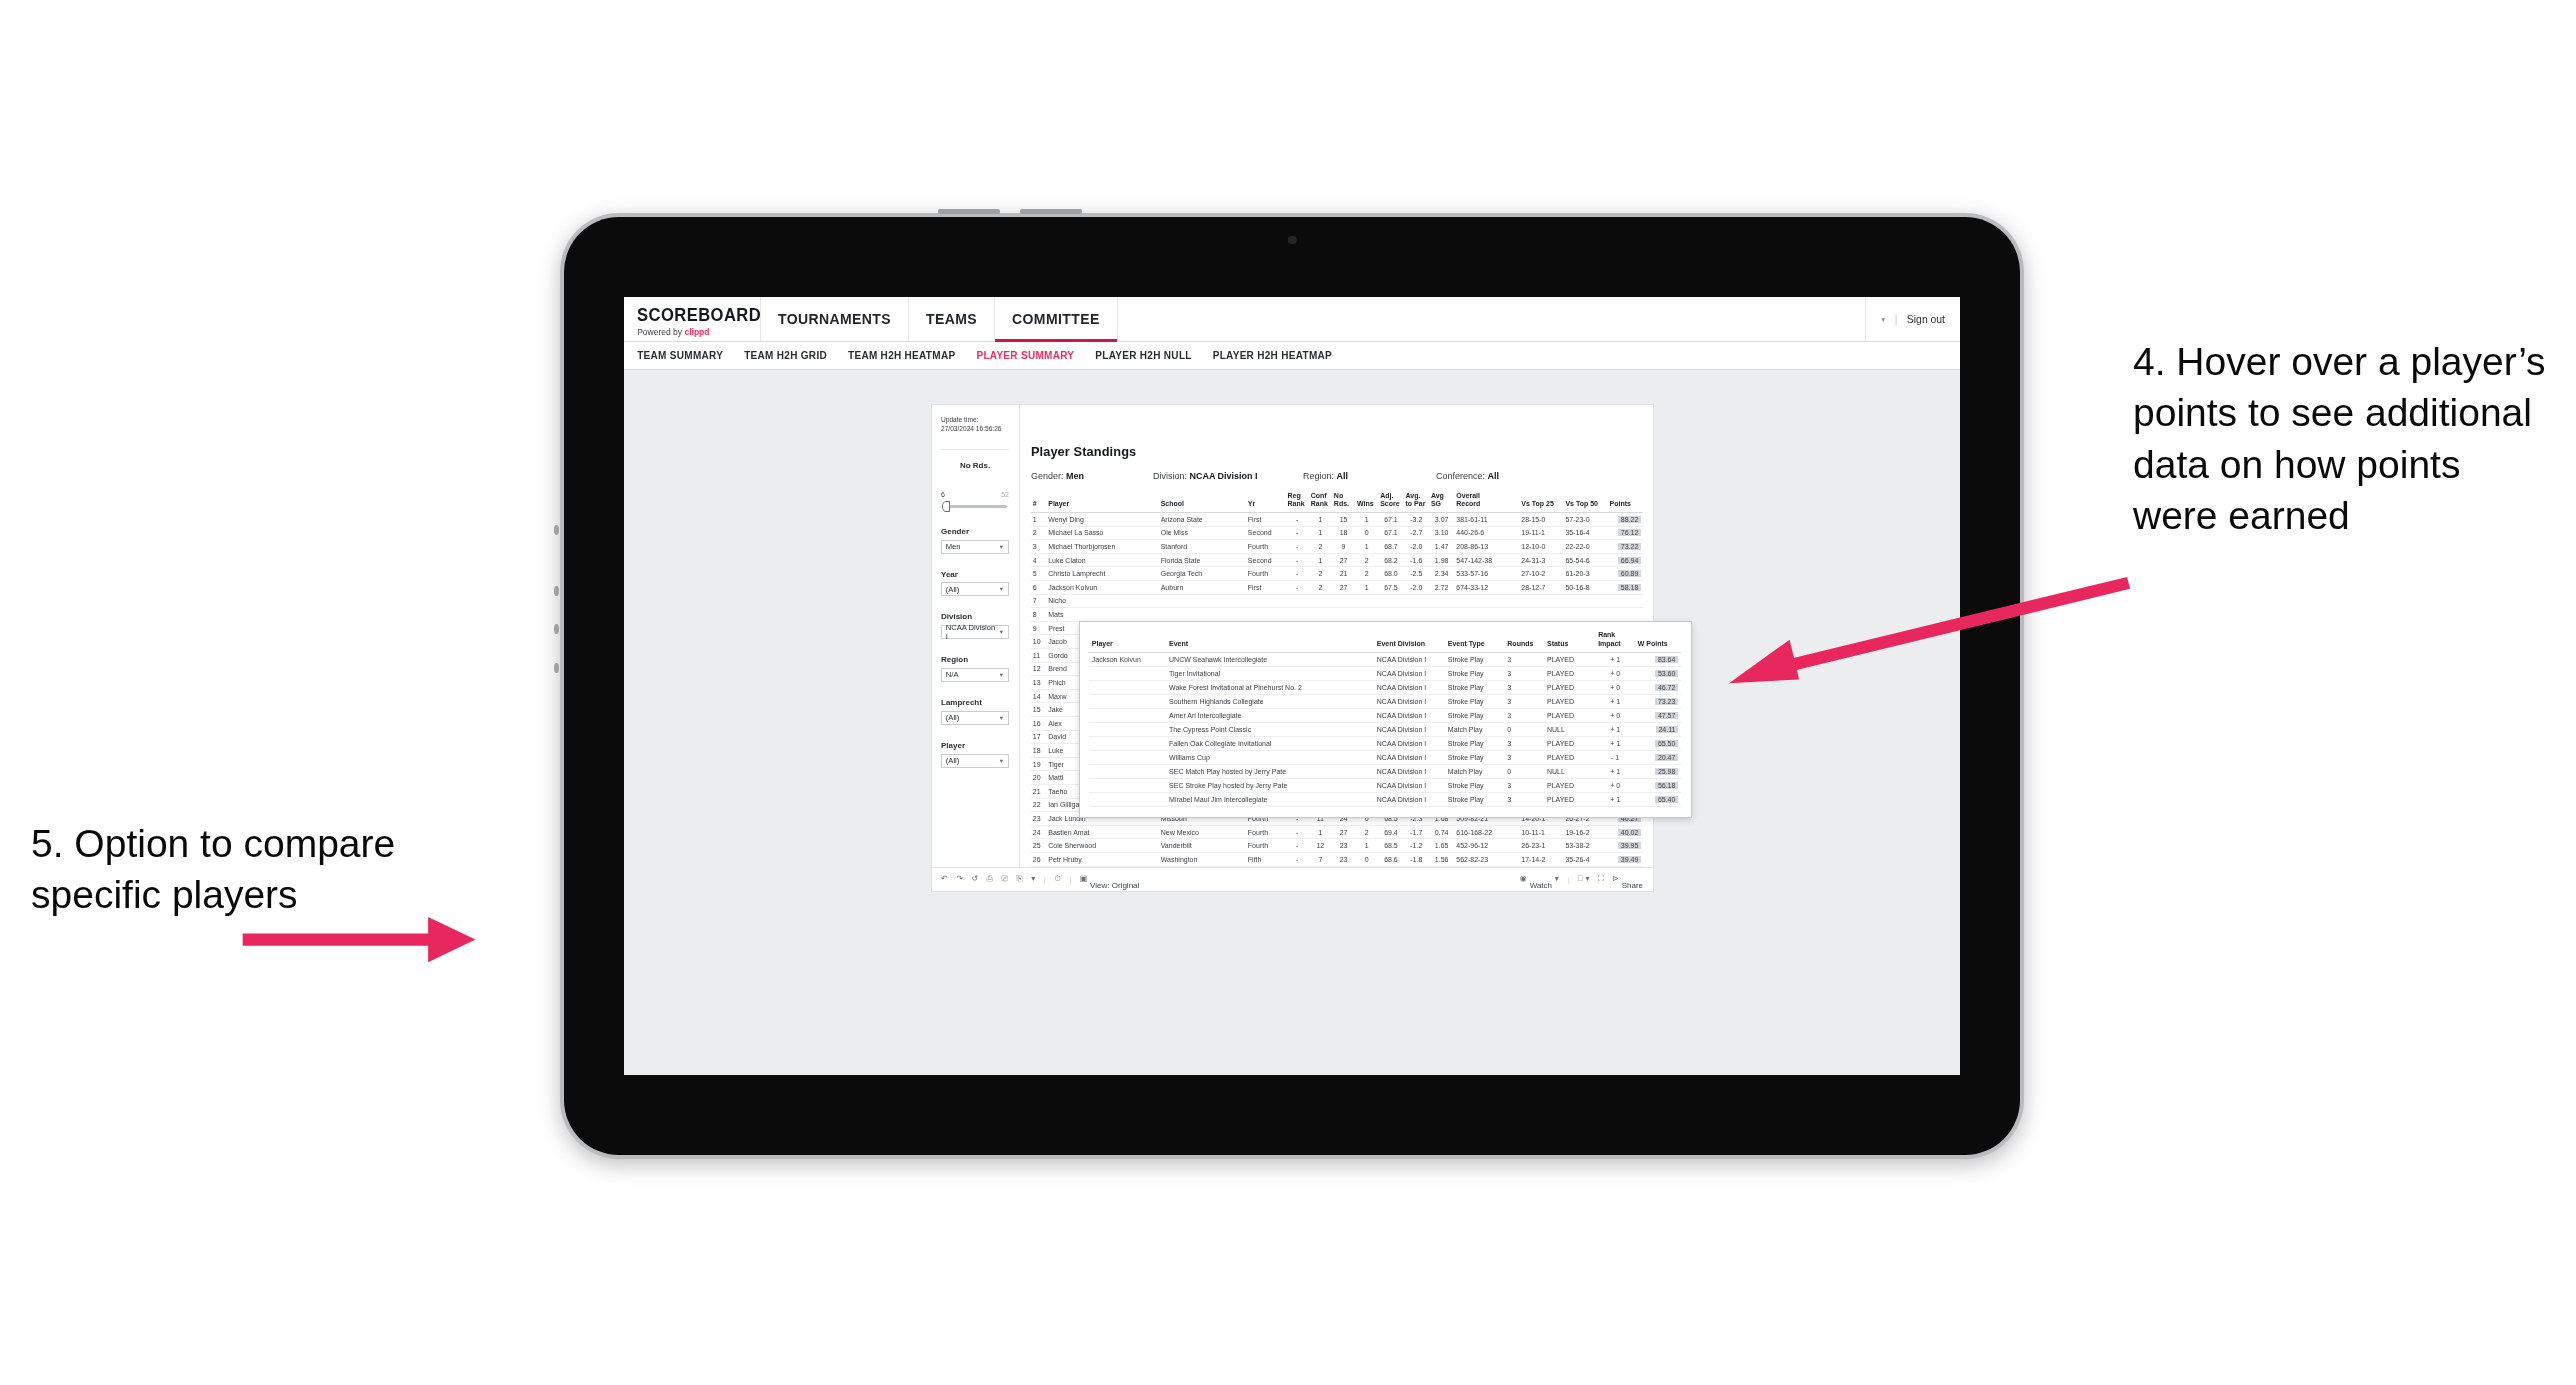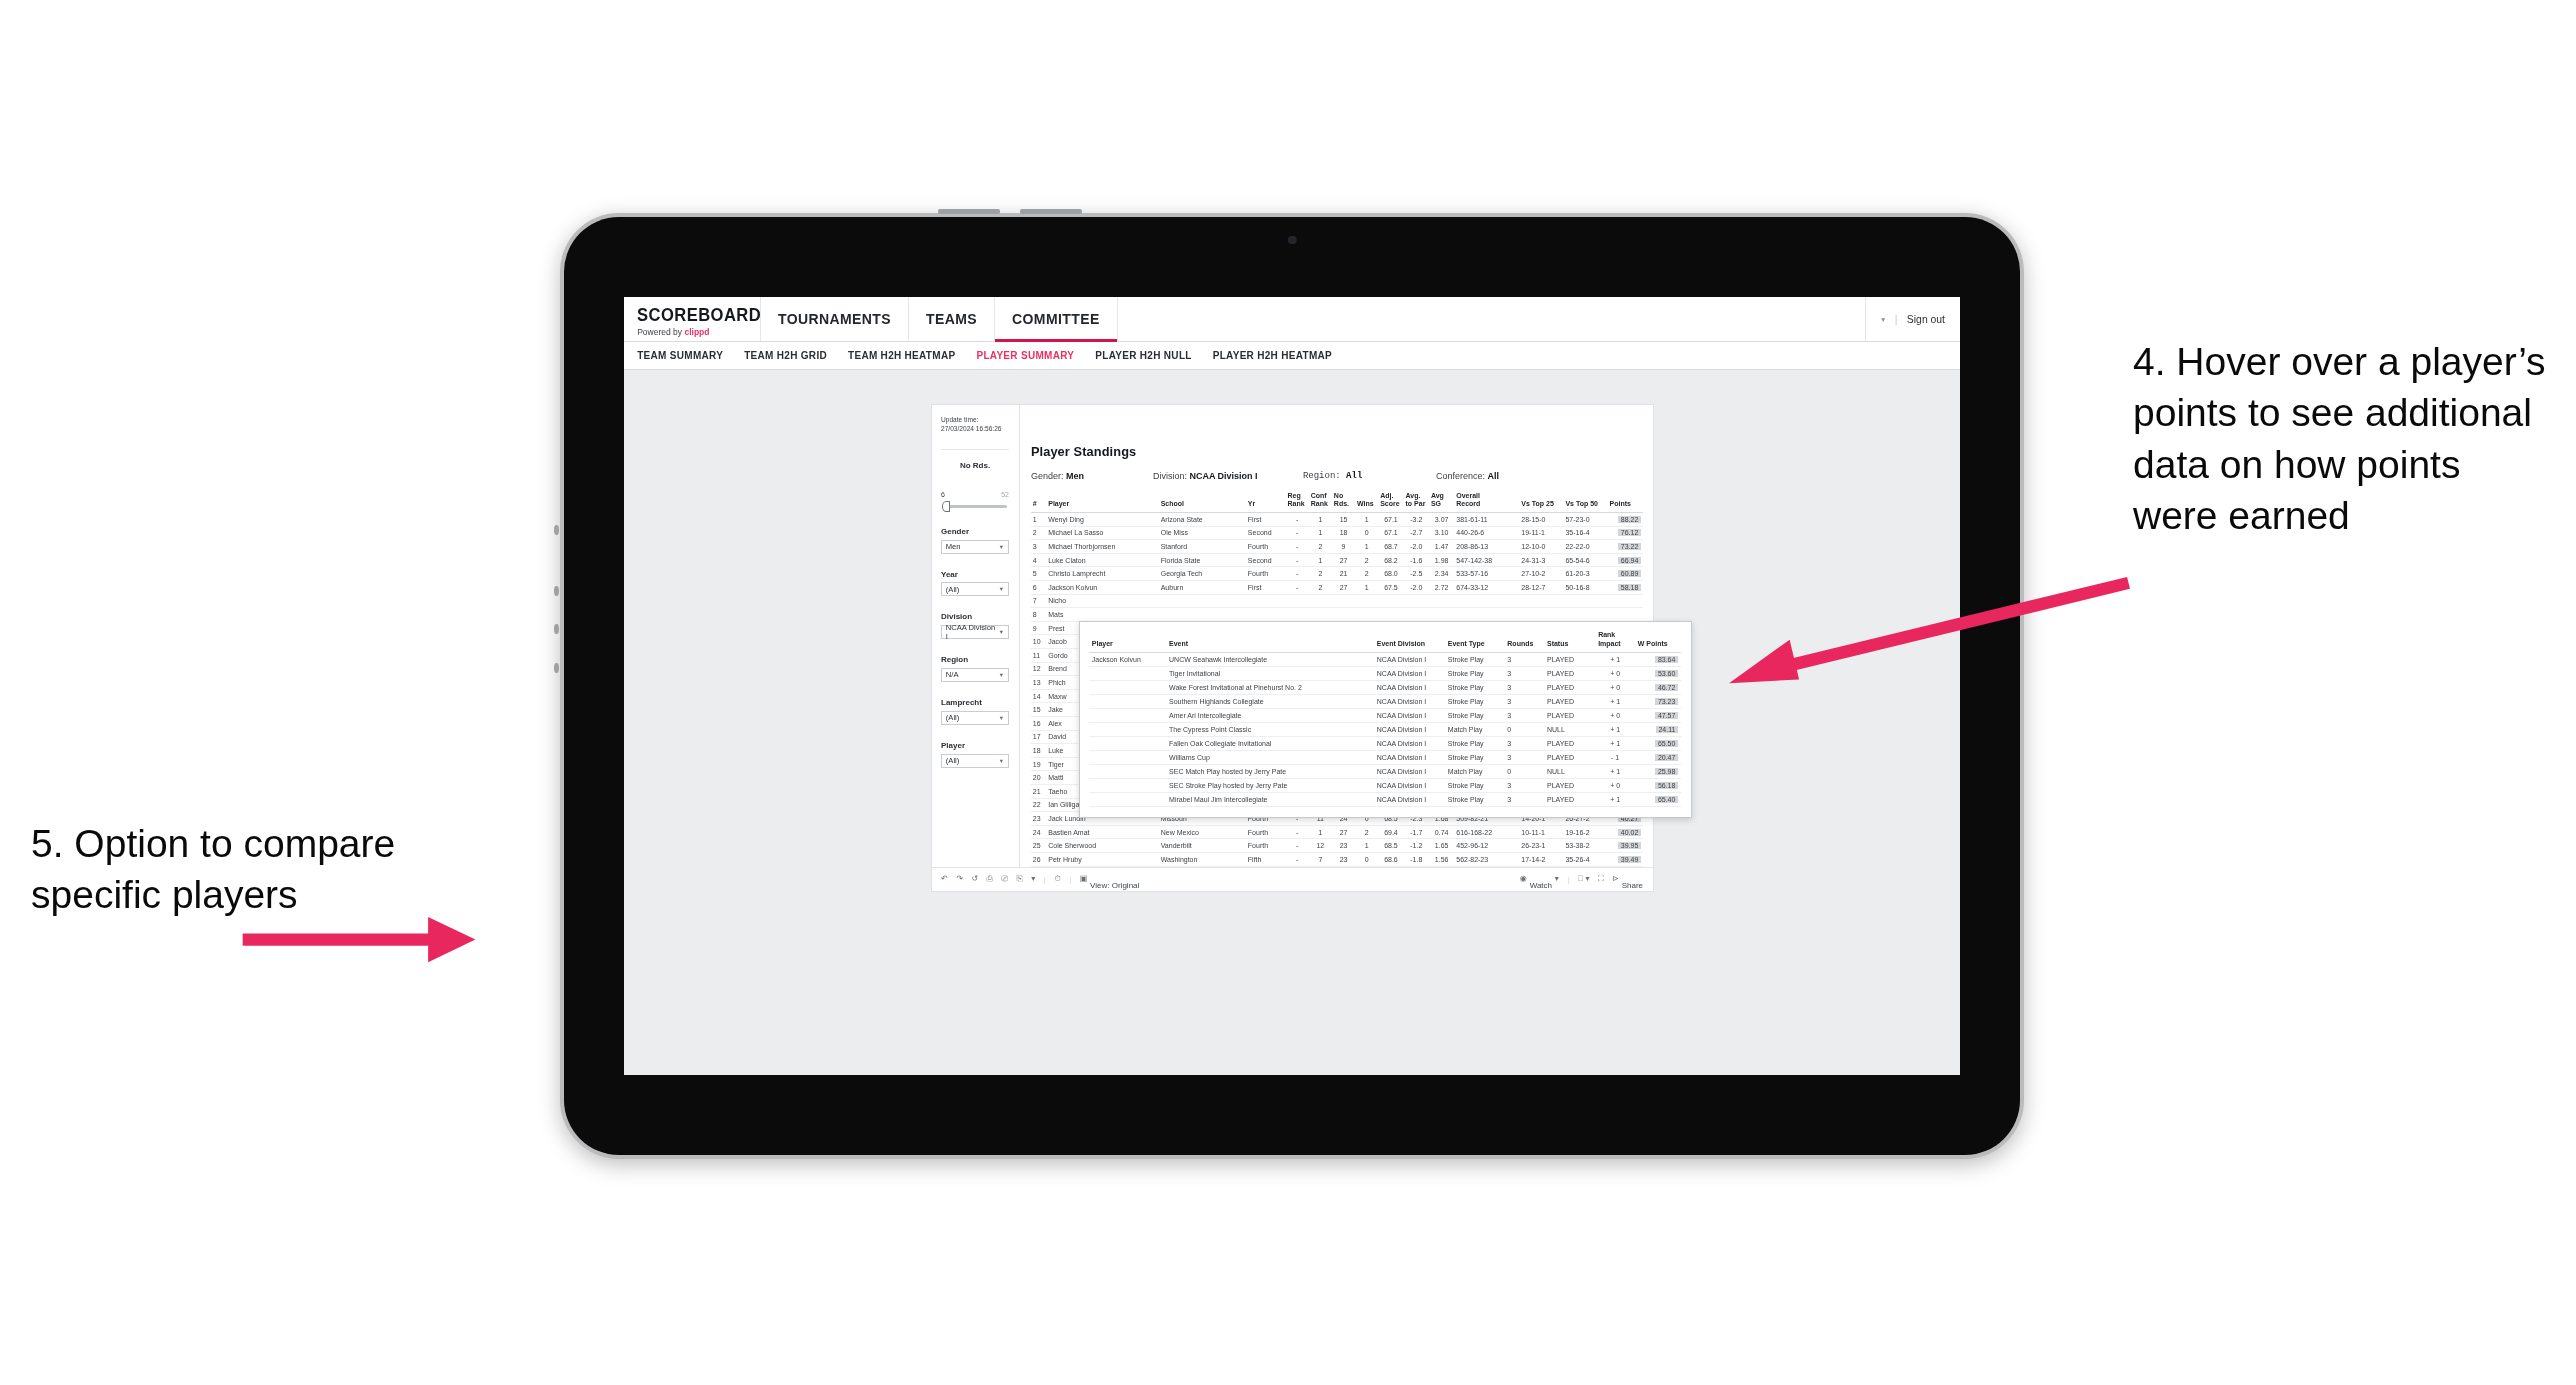--- a/index.html
+++ b/index.html
@@ -124,21 +124,21 @@
   .fselect .cv { font-size: 5.7px; color: #6b7076; }
 
   
   .main { flex: 1; padding: 11.4px 9.5px 0 11.4px; position: relative; }
   .viz-title { font-size: 12.8px; font-weight: 700; color: #15181c; letter-spacing: 0.1px; margin-top: 28px; }
   .crumbs { display: flex; margin: 11.4px 0 9.5px 0; font-size: 9px; color: #3b3f44; }
   .crumbs .c { margin-right: 8px; }
   .crumbs .c b { color: #15181c; font-weight: 700; }
   .c-gender { width: 114px; }
   .c-div { width: 142px; }
-  .c-region { width: 125px; font-family: Liberation Mono, monospace; }
+  .c-region { width: 125px; }
 
   table.std { width: 100%; border-collapse: collapse; table-layout: fixed; }
   table.std th {
     font-size: 7px; font-weight: 700; color: #23262b; text-align: left;
     vertical-align: bottom; padding: 1.9px 1.9px 3.8px 1.9px; border-bottom: 0.9px solid #d6d9dc;
     line-height: 1.15;
   }
   table.std td {
     font-size: 7px; color: #3b3f44; padding: 2.8px 1.9px; border-bottom: 0.9px solid #eceef0;
     white-space: nowrap; overflow: hidden;

